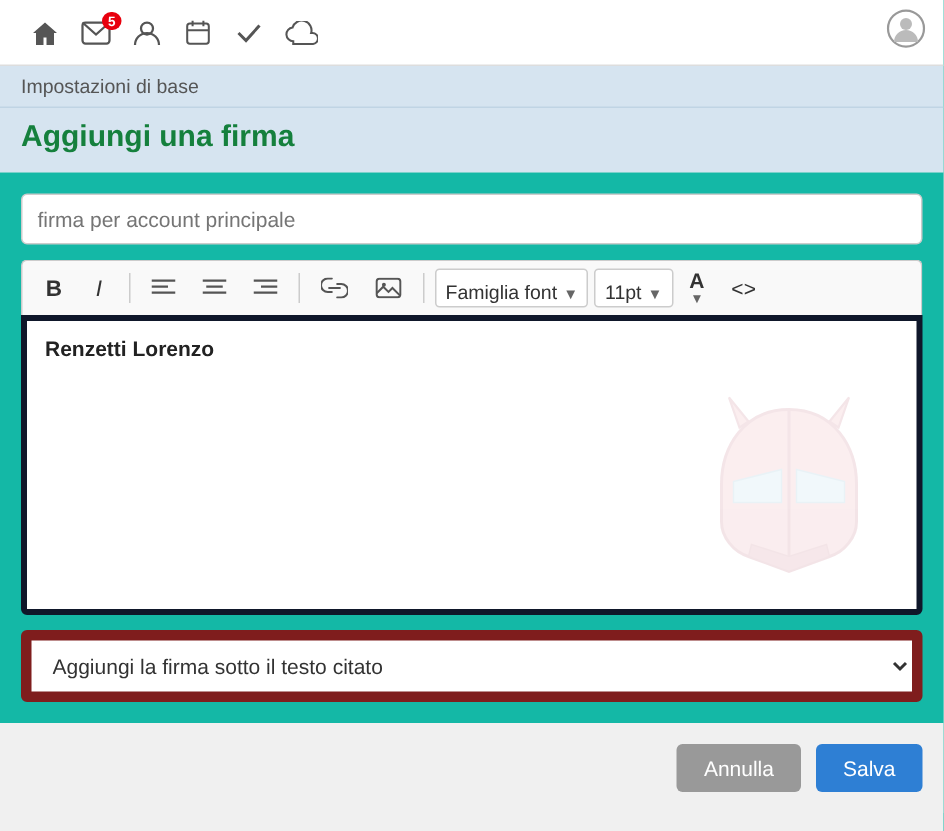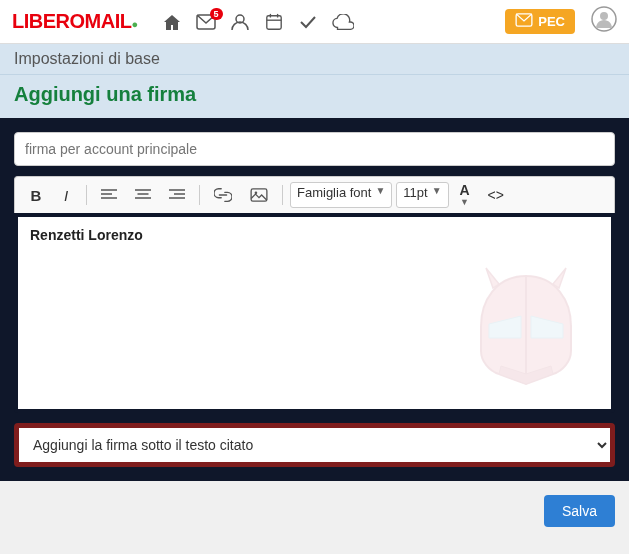--- a/index.html
+++ b/index.html
@@ -77,39 +77,39 @@
     .user-icon {
       font-size: 22px;
       color: #555;
       cursor: pointer;
     }
 
     
     .breadcrumb {
       background: #d6e4f0;
       padding: 6px 14px;
-      font-size: 16px;
+      font-size: 13px;
       color: #555;
       border-bottom: 1px solid #c0d4e4;
     }
 
     
     .page-header {
       background: #d6e4f0;
       padding: 8px 14px 12px 14px;
     }
     .page-title {
       font-size: 20px;
       font-weight: bold;
       color: #15803d;
     }
 
     
     .main-content {
-      background: #0f172a;
+      background: #14b8a6;
       padding: 14px 14px 14px 14px;
     }
 
     
     .signature-name-input {
       width: 100%;
       padding: 8px 10px;
       border: 1px solid #ccc;
       border-radius: 4px;
       font-size: 14px;
@@ -148,21 +148,21 @@
     .toolbar-btn.bold { font-weight: bold; font-size: 15px; }
     .toolbar-btn.italic { font-style: italic; font-size: 15px; }
     .toolbar-sep {
       width: 1px;
       height: 20px;
       background: #ccc;
       margin: 0 3px;
     }
     .toolbar-dropdown {
       display: flex;
-      align-items: flex-start;
+      align-items: flex-end;
       background: #fff;
       border: 1px solid #ccc;
       border-radius: 3px;
       padding: 2px 6px;
       font-size: 13px;
       color: #333;
       cursor: pointer;
       height: 26px;
       gap: 4px;
     }
@@ -219,21 +219,21 @@
       right: 30px;
       bottom: 10px;
       opacity: 0.18;
       pointer-events: none;
     }
 
     
     .signature-position-select {
       width: 100%;
       padding: 8px 10px;
-      border: 5px solid #7f1d1d;
+      border: 7px solid #7f1d1d;
       border-radius: 4px;
       font-size: 14px;
       color: #333;
       background: #fff;
       margin-top: 10px;
       appearance: auto;
       cursor: pointer;
     }
 
     
@@ -263,23 +263,20 @@
       padding: 8px 18px;
       font-size: 14px;
       cursor: pointer;
       font-weight: normal;
     }
   </style>
 </head>
 <body>
 
 <div class="header">
-  <div class="logo">
-    <span>LIBERO</span><span style="color:#e8000d">MAIL</span><span class="logo-dot" style="color:#4caf50;font-size:11px;">●</span>
-  </div>
   <div class="nav-icons">
 
     <span class="nav-icon">
       <svg width="20" height="18" viewBox="0 0 20 18" fill="#555">
           <path d="M10 2L2 9h2v8h5v-5h2v5h5V9h2L10 2z"></path>
         </svg>
     </span>
 
     <span class="nav-icon">
       <svg width="20" height="16" viewBox="0 0 20 16" fill="#555">
@@ -312,29 +309,20 @@
     </span>
 
     <span class="nav-icon">
       <svg width="22" height="16" viewBox="0 0 24 16" fill="none">
           <path d="M6 14a5 5 0 01-.5-9.97A7 7 0 0119 8h1a4 4 0 010 8H6z" stroke="#555" stroke-width="1.5" fill="none"></path>
         </svg>
     </span>
   </div>
   <div class="nav-spacer"></div>
 
-  <div class="pec-btn">
-    <span>
-      <svg width="18" height="14" viewBox="0 0 20 16" fill="#fff">
-          <rect x="1" y="1" width="18" height="14" rx="2" fill="none" stroke="#fff" stroke-width="1.5"></rect>
-          <polyline points="1,1 10,9 19,1" stroke="#fff" stroke-width="1.5" fill="none"></polyline>
-        </svg>
-    </span>
-    <span>PEC</span>
-  </div>
 
   <span class="user-icon">
     <svg width="26" height="26" viewBox="0 0 26 26" fill="none">
         <circle cx="13" cy="13" r="12" stroke="#999" stroke-width="1.5"></circle>
         <circle cx="13" cy="10" r="4" fill="#bbb"></circle>
         <path d="M5 22c0-4.4 3.6-8 8-8s8 3.6 8 8" fill="#bbb"></path>
       </svg>
   </span>
 </div>
 
@@ -441,14 +429,15 @@
 
   
   <select class="signature-position-select">
     <option>Aggiungi la firma sotto il testo citato</option>
     <option>Aggiungi la firma sopra il testo citato</option>
   </select>
 
 </div>
 
 <div class="footer-bar">
+  <button class="btn-cancel">Annulla</button>
   <button class="btn-save">Salva</button>
 </div>
 
 </body></html>

